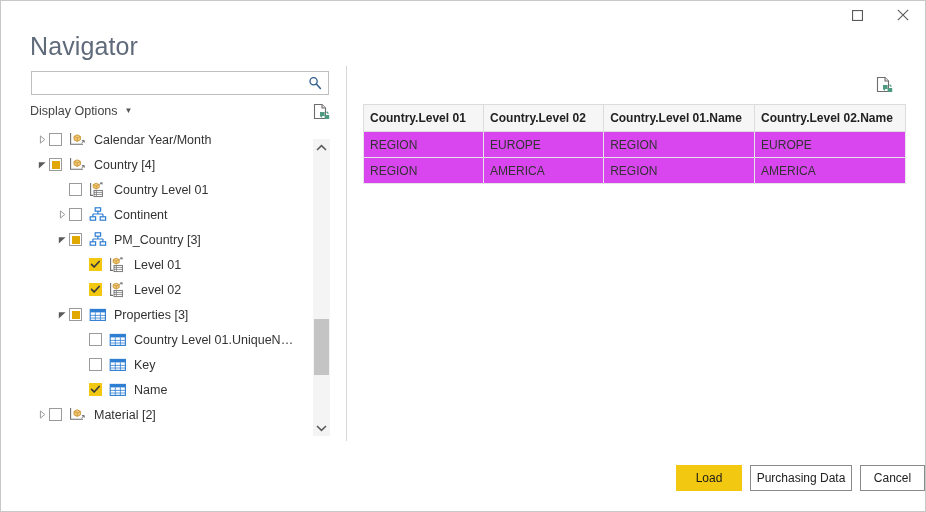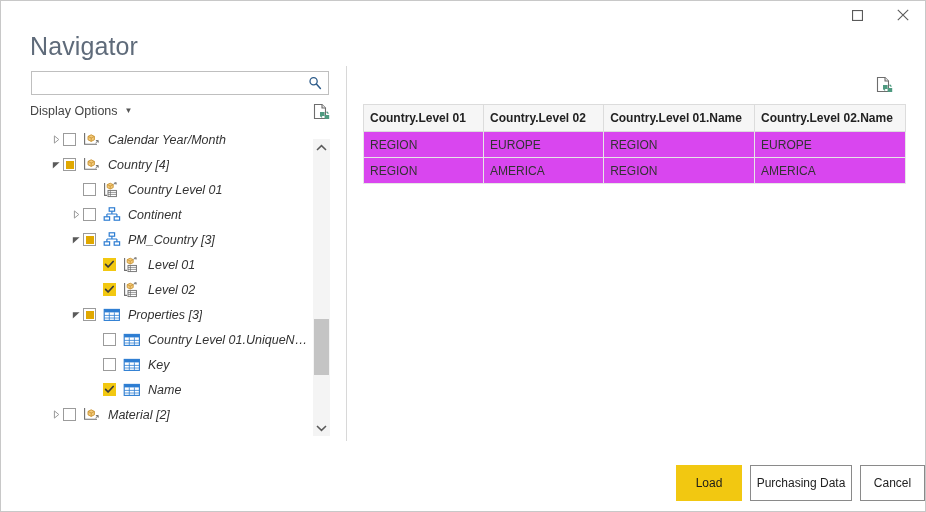--- a/index.html
+++ b/index.html
@@ -59,23 +59,22 @@
     font-size:12.5px;color:#444;display:flex;align-items:center;gap:7px;
   }
   #display-caret{font-size:8px;color:#555;line-height:1;}
 
   #left-refresh{
     position:absolute;left:310px;top:41px;width:20px;height:20px;
   }
 
   
   #tree{
-    position:absolute;left:26px;top:66px;width:282px;height:318px;
+    position:absolute;left:12px;top:66px;width:282px;height:318px;
     overflow:hidden;
-    font-style:italic;
   }
   .trow{
     position:relative;height:25px;display:flex;align-items:center;
     font-size:12.5px;color:#333;white-space:nowrap;
   }
   .expander{
     width:14px;min-width:14px;height:25px;display:flex;align-items:center;
     justify-content:center;color:#9a9a9a;font-size:9px;line-height:1;
   }
   .expander.open{color:#555;}
@@ -152,21 +151,21 @@
     overflow:hidden;white-space:nowrap;
   }
   .colw0{width:122px;}
   .colw1{width:122px;}
   .colw2{width:146px;}
   .colw3{width:146px;}
 
   
   #footer{position:absolute;left:0;bottom:0;width:924px;height:62px;}
   .fbtn{
-    position:absolute;top:16px;height:36px;
+    position:absolute;top:16px;height:26px;
     box-sizing:border-box;
     display:flex;align-items:center;justify-content:center;
     font-size:12px;color:#222;
     background:#fff;border:1px solid #8a8a8a;
   }
   #btn-load{
     right:183px;width:66px;background:#f2c811;border:1px solid #f2c811;color:#1a1a1a;
   }
   #btn-transform{right:73px;width:102px;}
   #btn-cancel{right:0px;width:65px;}

